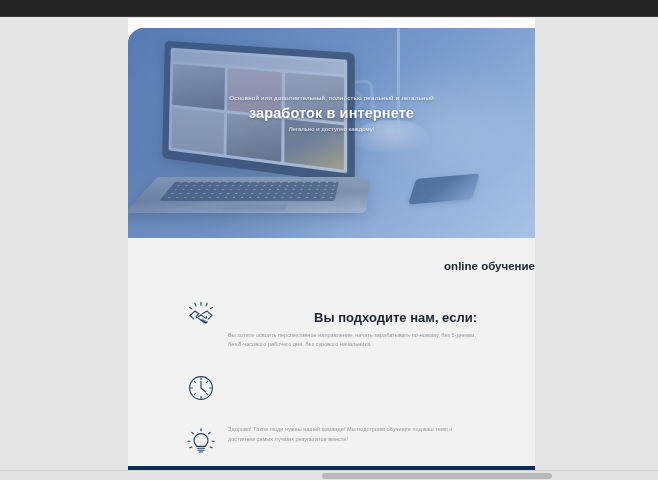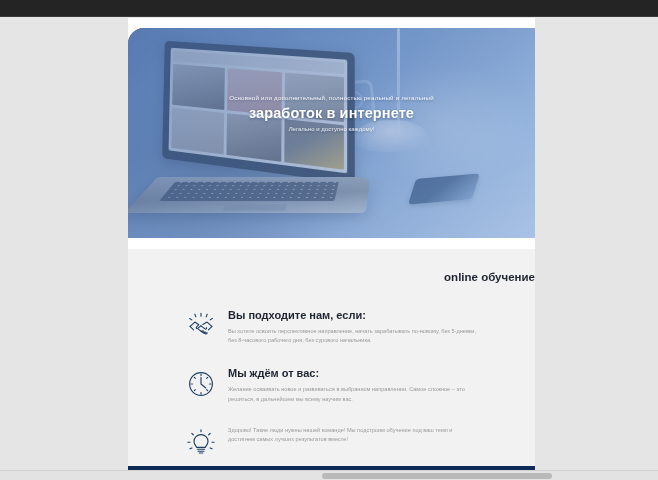--- a/index.html
+++ b/index.html
@@ -30,21 +30,21 @@
     left: 128px; top: 18px;
     width: 407px;
     height: 462px;
     background: #ffffff;
     overflow: hidden;
   }
 
   
   .hero {
     position: relative;
-    margin: 10px 0 11px 0;
+    margin: 10px 0 0 0;
     height: 210px;
     overflow: hidden;
     border-top-left-radius: 16px;
     background: #b91c1c;
   }
   .hero-photo {
     position: absolute; inset: 0;
     background:
       radial-gradient(ellipse 120px 90px at 78% 46%, rgba(255,255,255,0.30), rgba(255,255,255,0) 70%),
       radial-gradient(ellipse 200px 150px at 20% 75%, rgba(40,55,80,0.30), rgba(40,55,80,0) 72%),
@@ -172,22 +172,23 @@
   }
   .feature-icon {
     flex: 0 0 30px;
     width: 30px; height: 30px;
     display: flex; align-items: center; justify-content: center;
     margin-top: 2px;
   }
   .feature-icon svg { display: block; }
   .feature-body { flex: 1 1 auto; }
   .feature-title {
-    font-size: 11px; font-weight: bold; color: #1d2430;
-    margin: 0 0 6px 0;
+    font-size: 13px; font-weight: bold; color: #1d2430;
+    margin: 12px 0 6px 0;
+    text-align: right;
   }
   .feature-text {
     font-size: 5.6px; line-height: 1.65; color: #9a9a9a;
     margin: 0;
   }
 
   
   .footer {
     position: absolute; left: 0; bottom: 0;
     width: 100%;
@@ -288,24 +289,20 @@
 
       <div class="feature">
         <div class="feature-icon">
           <svg width="28" height="28" viewBox="0 0 32 32" fill="none" stroke="#1f4062" stroke-width="1.3" stroke-linecap="round" stroke-linejoin="round">
             <circle cx="16" cy="16" r="13"></circle>
             <path d="M16 8.5 L16 16 L21.5 20.5"></path>
             <path d="M16 4.6 L16 6.2 M16 25.8 L16 27.4 M4.6 16 L6.2 16 M25.8 16 L27.4 16"></path>
             <path d="M8.4 8.4 L9.5 9.5 M22.5 22.5 L23.6 23.6 M23.6 8.4 L22.5 9.5 M9.5 22.5 L8.4 23.6"></path>
           </svg>
         </div>
-        <div class="feature-body">
-          <h3 class="feature-title">Мы ждём от вас:</h3>
-          <p class="feature-text">Желание осваивать новое и развиваться в выбранном направлении. Самое сложное – это решиться, в дальнейшем мы всему научим вас.</p>
-        </div>
       </div>
 
       <div class="feature">
         <div class="feature-icon">
           <svg width="28" height="28" viewBox="0 0 32 32" fill="none" stroke="#1f4062" stroke-width="1.3" stroke-linecap="round" stroke-linejoin="round">
             <path d="M16 3.2 L16 0.8 M7.2 6.6 L5.5 4.9 M24.8 6.6 L26.5 4.9 M3.4 15.2 L1 15.2 M28.6 15.2 L31 15.2 M5.6 21.6 L3.4 22.6 M26.4 21.6 L28.6 22.6"></path>
             <path d="M16 6.5 C11.3 6.5 8 10 8 14.2 C8 17.3 10.2 19.2 11.2 21 L20.8 21 C21.8 19.2 24 17.3 24 14.2 C24 10 20.7 6.5 16 6.5 Z"></path>
             <path d="M11.8 23.2 L20.2 23.2 M12.6 25.4 L19.4 25.4"></path>
             <path d="M14 27.4 L18 27.4"></path>
           </svg>

